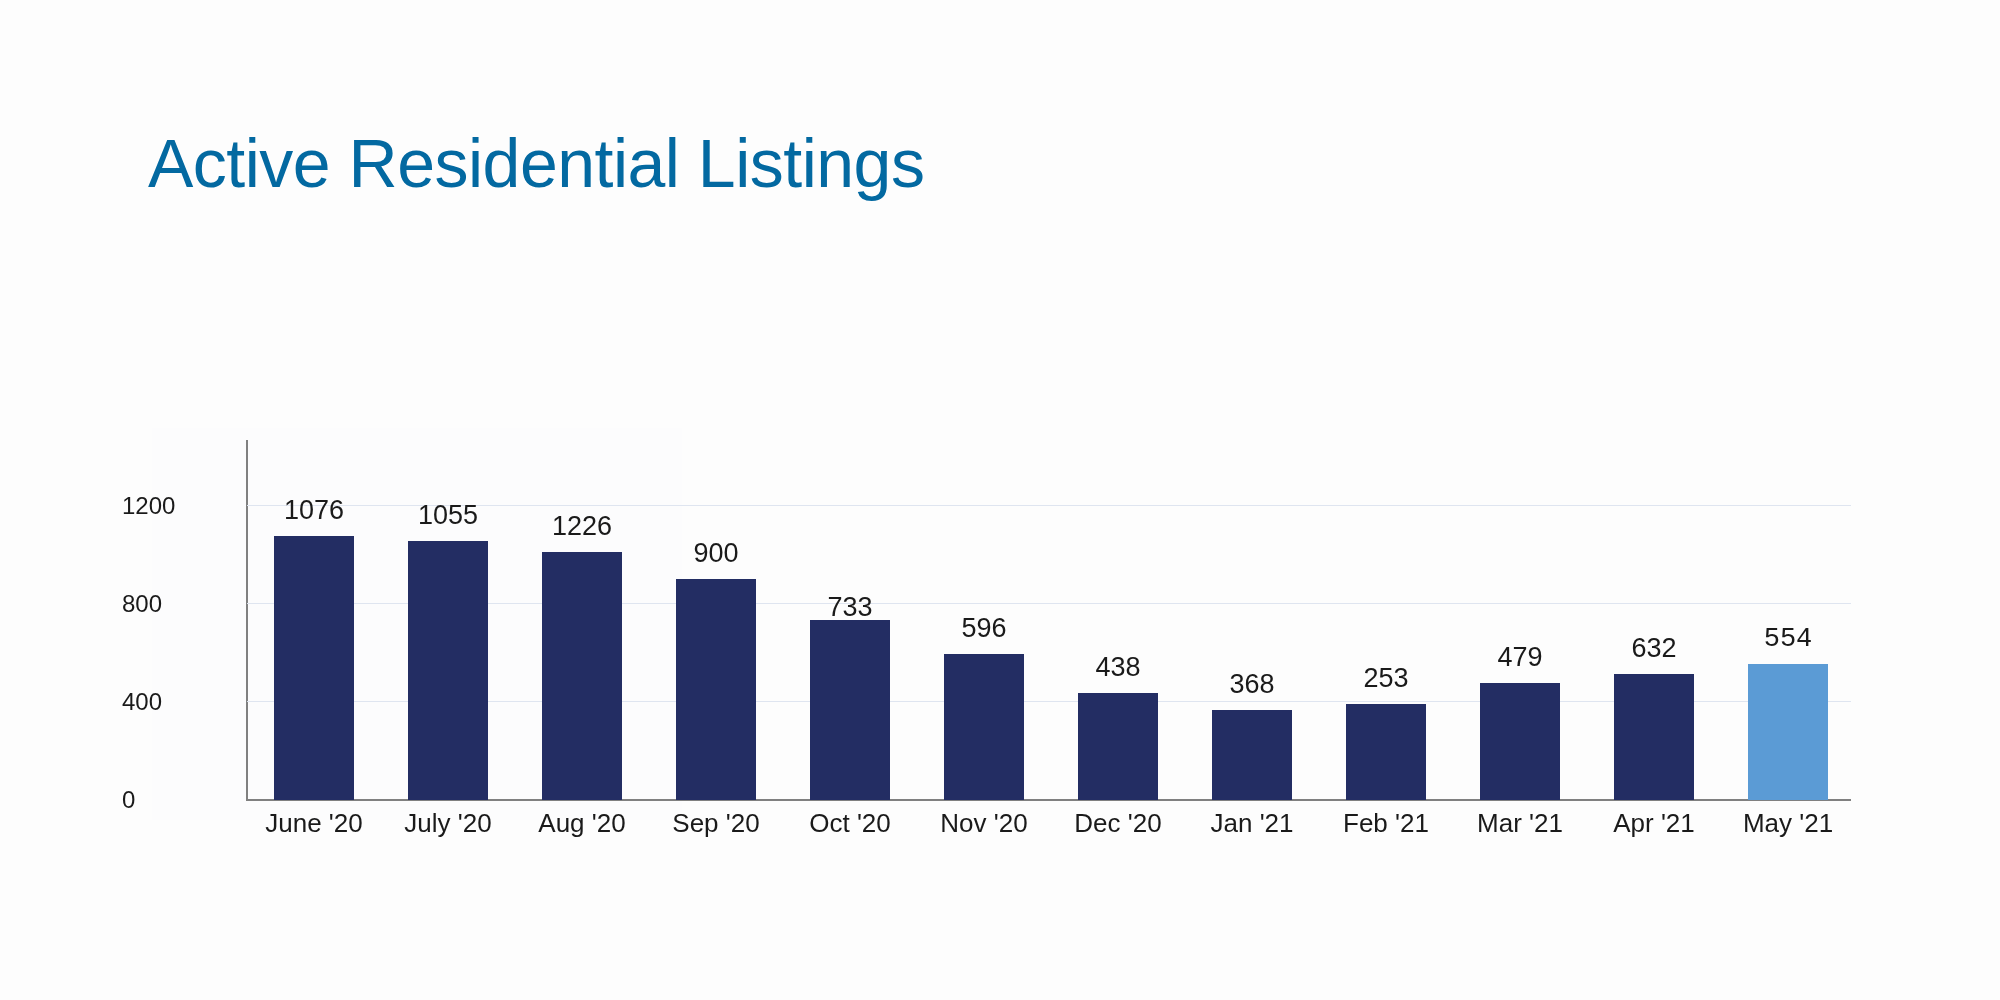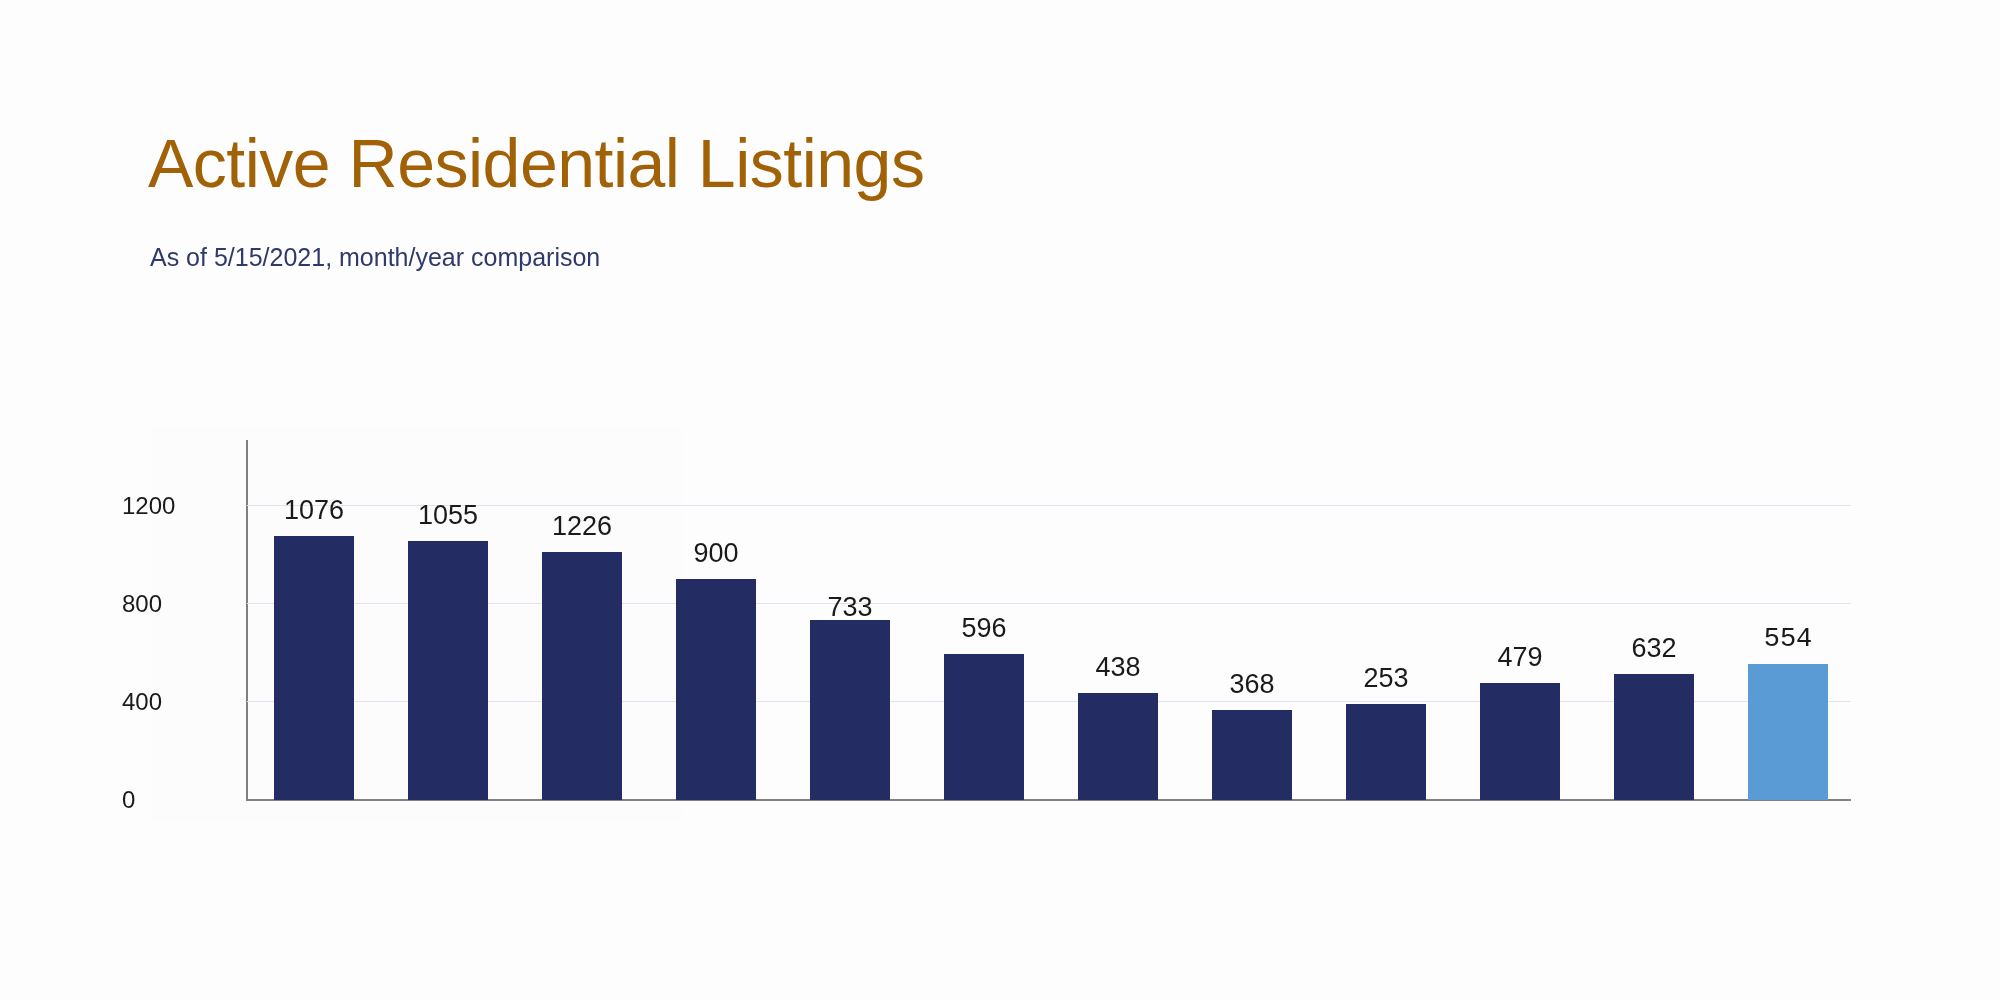--- a/index.html
+++ b/index.html
@@ -27,21 +27,21 @@
 
   
   #chart-title {
     position: absolute;
     left: 148px;
     top: 128px;
     font-size: 68px;
     line-height: 1.05;
     font-weight: 400;
     letter-spacing: -0.5px;
-    color: #a16207;
+    color: #0369a1;
     white-space: nowrap;
   }
   #chart-subtitle {
     position: absolute;
     left: 150px;
     top: 243px;
     font-size: 25px;
     font-weight: 400;
     color: #2f3a6b;
     white-space: nowrap;
@@ -153,21 +153,20 @@
     white-space: nowrap;
   }
 </style>
 </head>
 <body>
 
 <div id="slide">
 
   <div id="chart-title">Active Residential Listings</div>
 
-  <div id="chart-subtitle">As of 5/15/2021, month/year comparison</div>
 
   <div id="plot-panel"></div>
 
   <div id="y-axis-line"></div>
   <div id="x-axis-line"></div>
 
   <div id="y-tick-labels">
       <div class="y-tick-label" style="top: 360px;">0</div>
       <div class="y-tick-label" style="top: 261.974px;">400</div>
       <div class="y-tick-label" style="top: 163.948px;">800</div>
@@ -225,14 +224,28 @@
           <div class="bar" title="Apr '21: 514" style="height: 125.963px; background: rgb(35, 45, 99);"></div>
           <div class="bar-value" style="bottom: 135.963px;">632</div>
         </div>
         <div class="bar-slot" style="left: 1474px;">
           <div class="bar" title="May '21: 554" style="height: 135.766px; background: rgb(91, 155, 213);"></div>
           <div class="bar-value" style="bottom: 145.766px; font-family: Liberation Mono, monospace;">554</div>
         </div>
       </div>
   </div>
 
+  <div id="x-tick-labels">
+      <div class="x-tick-label" style="left: 0px;">June '20</div>
+      <div class="x-tick-label" style="left: 134px;">July '20</div>
+      <div class="x-tick-label" style="left: 268px;">Aug '20</div>
+      <div class="x-tick-label" style="left: 402px;">Sep '20</div>
+      <div class="x-tick-label" style="left: 536px;">Oct '20</div>
+      <div class="x-tick-label" style="left: 670px;">Nov '20</div>
+      <div class="x-tick-label" style="left: 804px;">Dec '20</div>
+      <div class="x-tick-label" style="left: 938px;">Jan '21</div>
+      <div class="x-tick-label" style="left: 1072px;">Feb '21</div>
+      <div class="x-tick-label" style="left: 1206px;">Mar '21</div>
+      <div class="x-tick-label" style="left: 1340px;">Apr '21</div>
+      <div class="x-tick-label" style="left: 1474px;">May '21</div>
+    </div>
 
 </div>
 
 </body></html>

